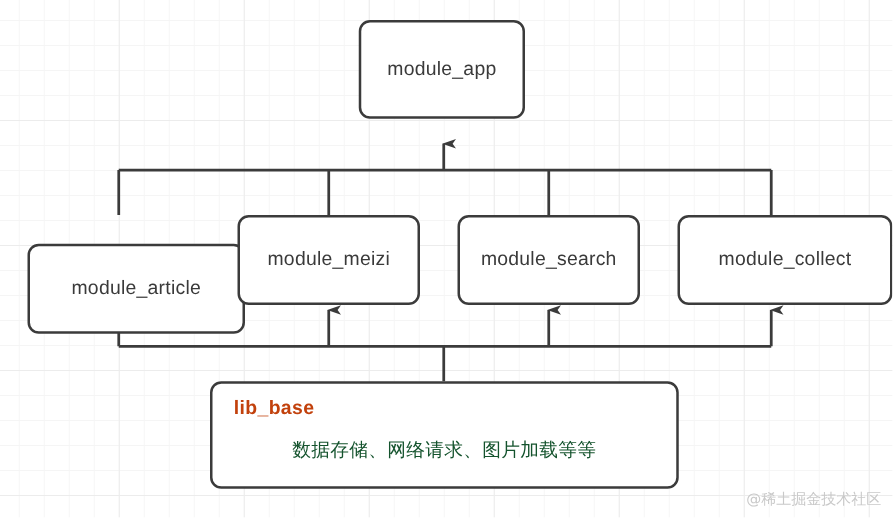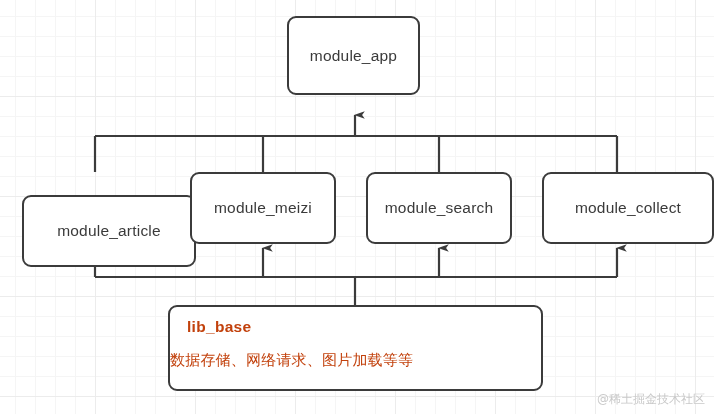--- a/index.html
+++ b/index.html
@@ -60,23 +60,23 @@
     font-weight: bold;
     font-size: 15.5px;
     color: #c2410c;
     letter-spacing: 0.3px;
   }
   .lib-desc {
     position: absolute;
     left: 0;
     right: 0;
     top: 44px;
-    text-align: left;
+    text-align: center;
     font-size: 15px;
-    color: #c2410c;
+    color: #14532d;
     font-family: "DejaVu Sans", "Liberation Sans", sans-serif;
   }
   #watermark {
     position: absolute;
     right: 9px;
     bottom: 6px;
     font-size: 12px;
     color: #c9c9c9;
     white-space: nowrap;
     font-family: "DejaVu Sans", "Liberation Sans", sans-serif;

